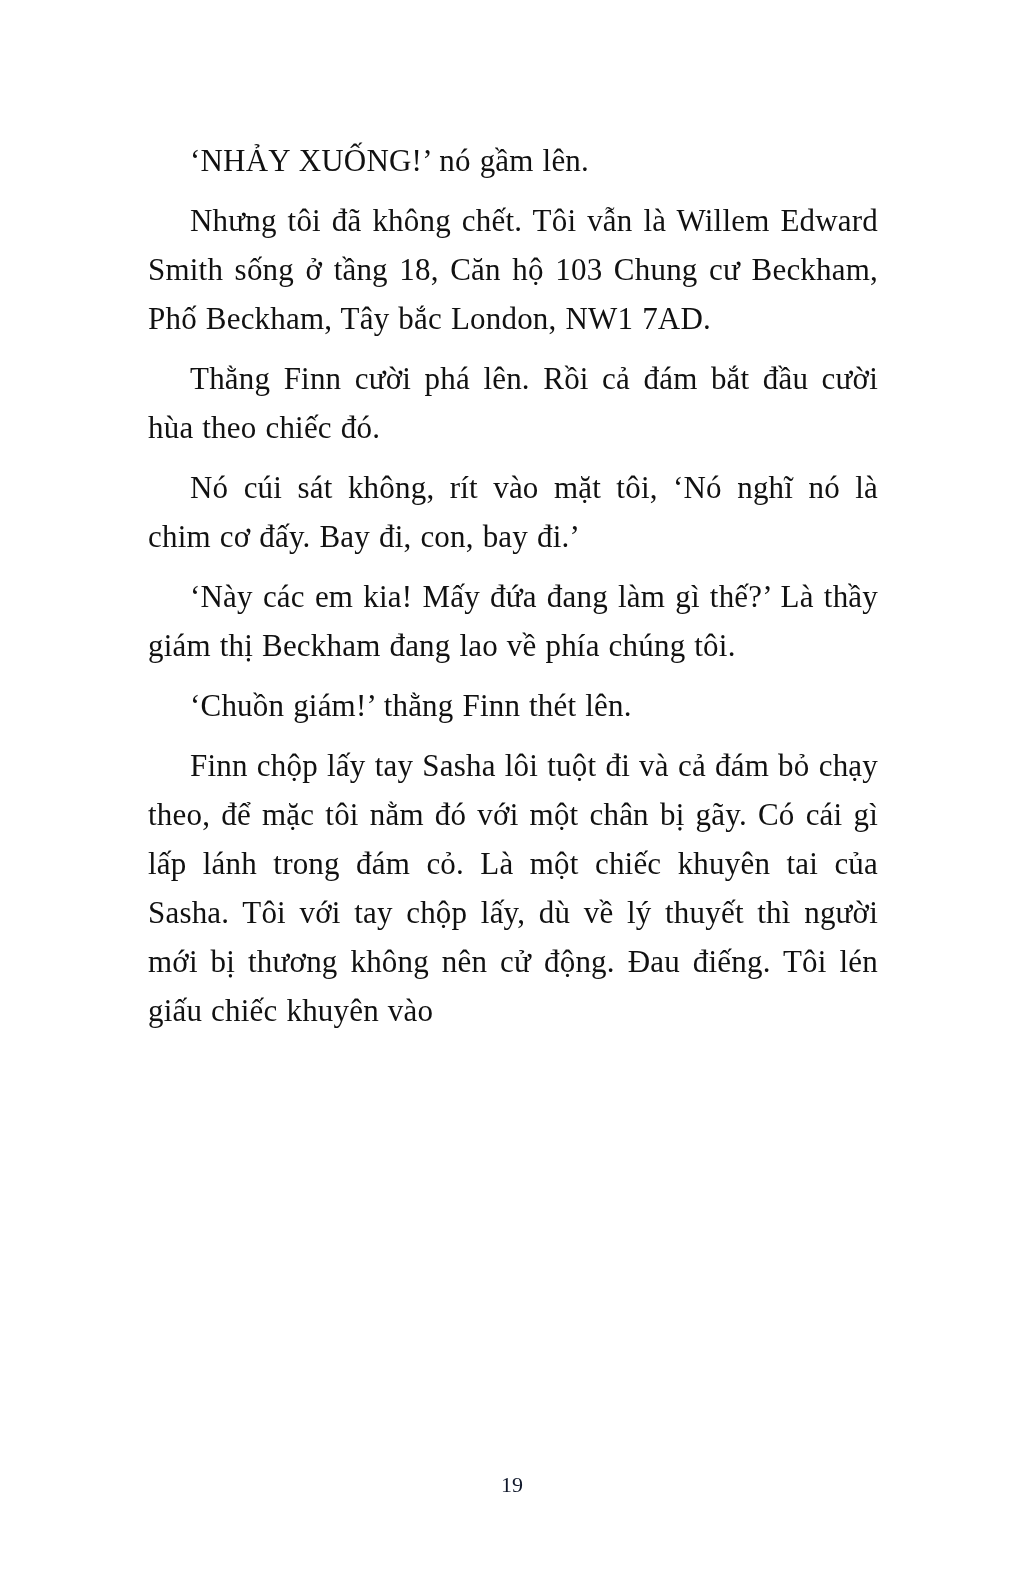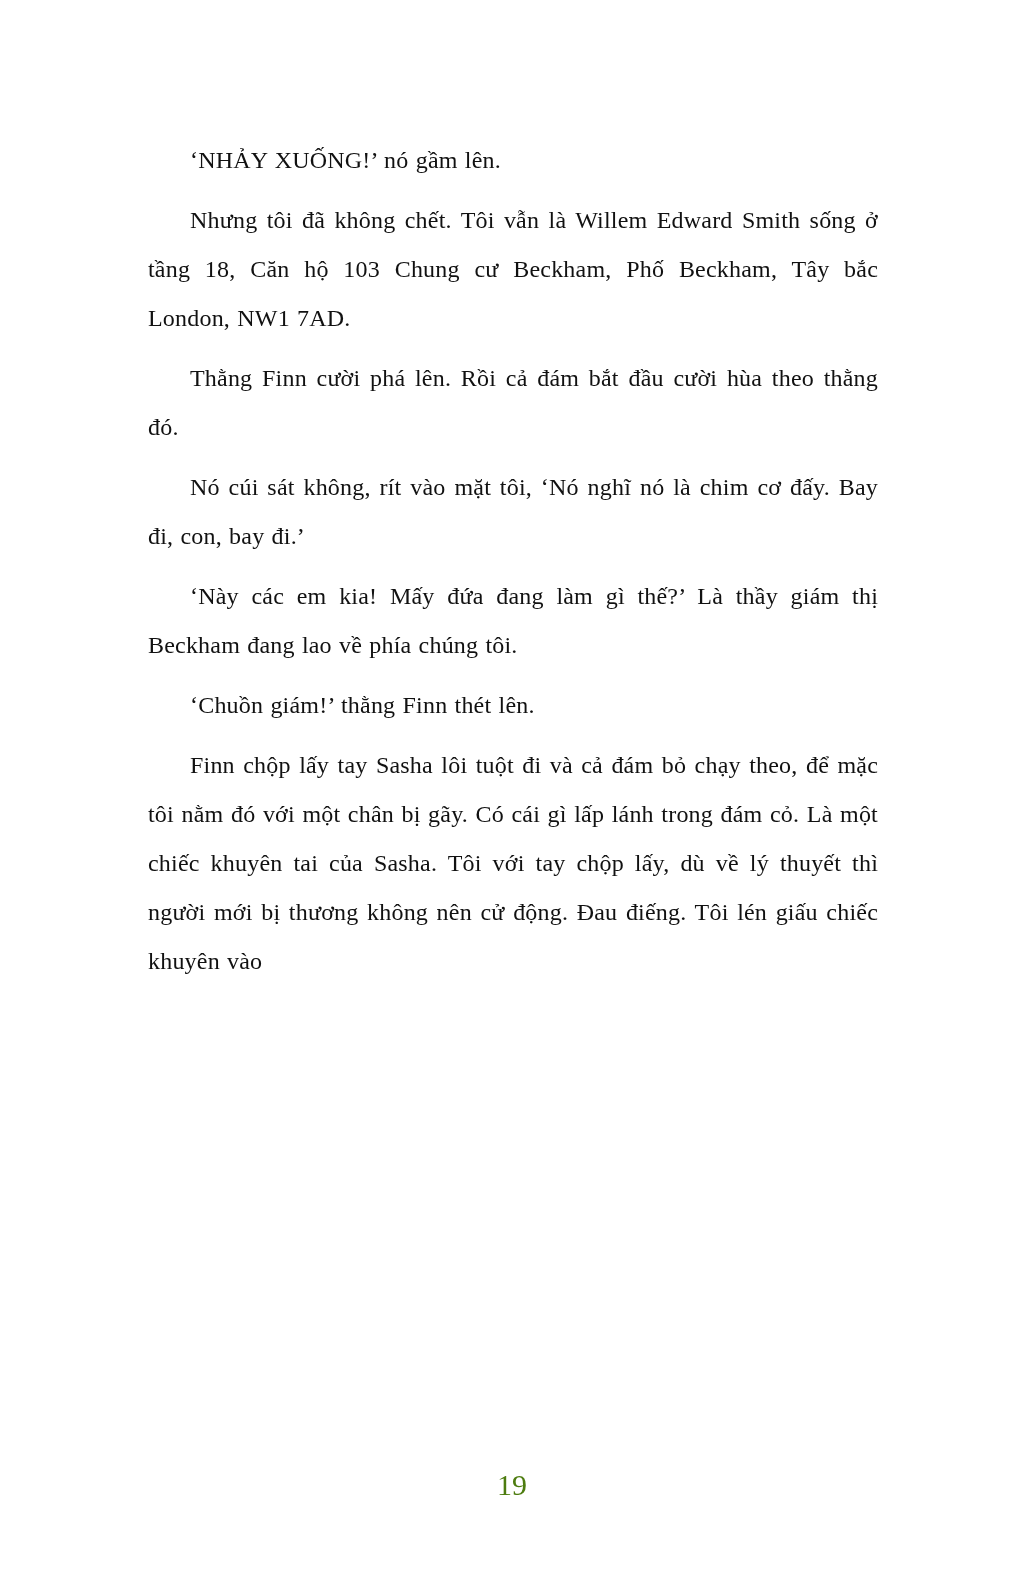--- a/index.html
+++ b/index.html
@@ -18,47 +18,47 @@
     overflow: hidden;
   }
   .text-block {
     position: absolute;
     top: 136px;
     left: 148px;
     width: 730px;
   }
   .text-block p {
     margin: 0 0 11px 0;
-    font-size: 24px;
+    font-size: 31px;
     line-height: 49px;
     text-align: justify;
     text-indent: 42px;
     letter-spacing: 0.2px;
     word-spacing: 1px;
     color: #111111;
   }
   .page-number {
     position: absolute;
     top: 1468px;
     left: 0;
     width: 100%;
     text-align: center;
-    font-size: 30px;
+    font-size: 22px;
     line-height: 34px;
-    color: #4d7c0f;
+    color: #0f172a;
     font-family: "Liberation Serif", "DejaVu Serif", serif;
   }
 </style>
 </head>
 <body>
 
 <div class="book-page">
   <div class="text-block">
     <p>‘NHẢY XUỐNG!’ nó gầm lên.</p>
     <p>Nhưng tôi đã không chết. Tôi vẫn là Willem Edward Smith sống ở tầng 18, Căn hộ 103 Chung cư Beckham, Phố Beckham, Tây bắc London, NW1 7AD.</p>
-    <p>Thằng Finn cười phá lên. Rồi cả đám bắt đầu cười hùa theo thằng đó.</p>
+    <p>Thằng Finn cười phá lên. Rồi cả đám bắt đầu cười hùa theo chiếc đó.</p>
     <p>Nó cúi sát không, rít vào mặt tôi, ‘Nó nghĩ nó là chim cơ đấy. Bay đi, con, bay đi.’</p>
     <p>‘Này các em kia! Mấy đứa đang làm gì thế?’ Là thầy giám thị Beckham đang lao về phía chúng tôi.</p>
     <p>‘Chuồn giám!’ thằng Finn thét lên.</p>
     <p>Finn chộp lấy tay Sasha lôi tuột đi và cả đám bỏ chạy theo, để mặc tôi nằm đó với một chân bị gãy. Có cái gì lấp lánh trong đám cỏ. Là một chiếc khuyên tai của Sasha. Tôi với tay chộp lấy, dù về lý thuyết thì người mới bị thương không nên cử động. Đau điếng. Tôi lén giấu chiếc khuyên vào</p>
   </div>
   <div class="page-number">19</div>
 </div>
 
 </body></html>

